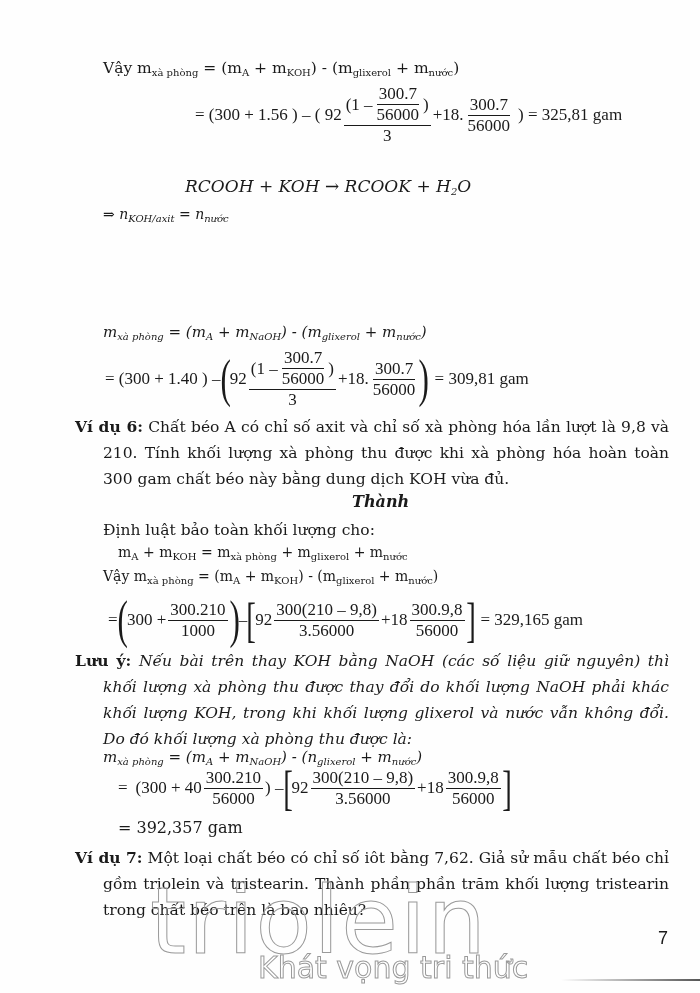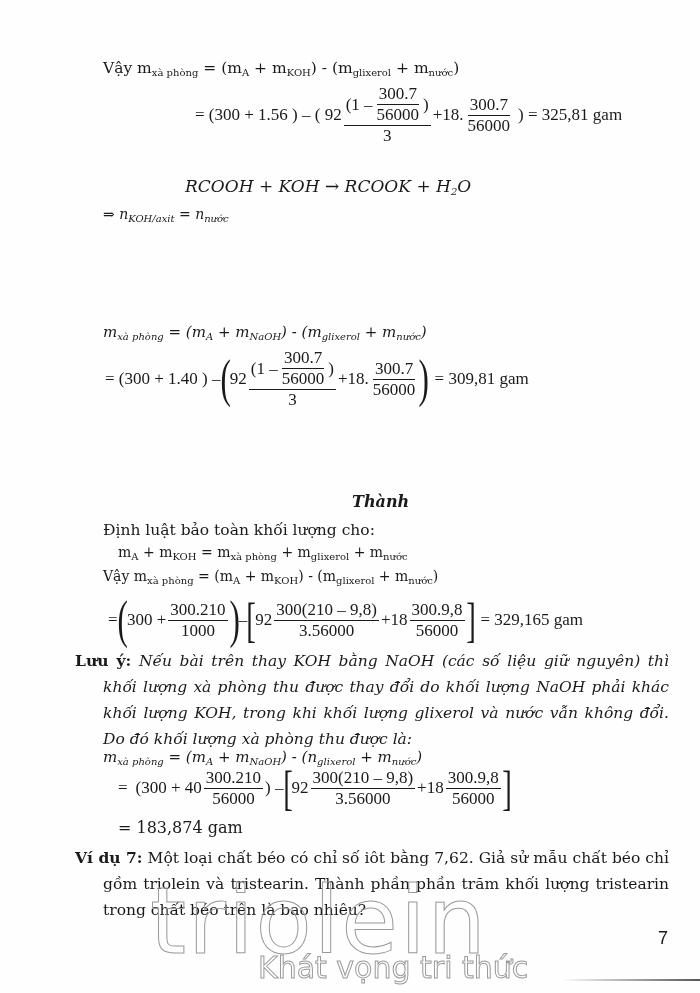--- a/index.html
+++ b/index.html
@@ -93,20 +93,23 @@
     </span>
     <span>+18.</span>
     <span class="frac">
       <span class="num">300.7</span>
       <span class="den">56000</span>
     </span>
     <span class="bigparen">)</span>
     <span style="margin-left:6px;">= 309,81 gam</span>
   </div>
 
+  <div class="para" style="left:75px; top:414px; width:594px; text-indent:0; padding-left:28px; text-indent:-28px; box-sizing:border-box; width:594px;">
+    <span class="b">Ví dụ 6:</span><span> Chất béo A có chỉ số axit và chỉ số xà phòng hóa lần lượt là 9,8 và 210. Tính khối lượng xà phòng thu được khi xà phòng hóa hoàn toàn 300 gam chất béo này bằng dung dịch KOH vừa đủ.</span>
+  </div>
 
   <div class="abs b i" style="left:352px; top:492px; font-size:16px;">Thành</div>
 
   <div class="abs" style="left:118px; top:544px; font-size:14px;">
     <span>m</span><sub>A</sub><span> + m</span><sub>KOH</sub><span> = m</span><sub>xà phòng</sub><span> + m</span><sub>glixerol</sub><span> + m</span><sub>nước</sub>
   </div>
 
   <div class="abs txt" style="left:103px; top:518px;">Định luật bảo toàn khối lượng cho:</div>
 
   <div class="abs" style="left:103px; top:568px; font-size:14px;">
@@ -161,21 +164,21 @@
       <span class="den">3.56000</span>
     </span>
     <span>+18</span>
     <span class="frac">
       <span class="num">300.9,8</span>
       <span class="den">56000</span>
     </span>
     <span class="bigbrk">]</span>
   </div>
 
-  <div class="abs" style="left:118px; top:818px; font-size:16px;">= 183,874 gam</div>
+  <div class="abs" style="left:118px; top:818px; font-size:16px;">= 392,357 gam</div>
 
   <div class="para" style="left:75px; top:845px; width:594px; padding-left:28px; text-indent:-28px; box-sizing:border-box;">
     <span class="b">Ví dụ 7:</span><span> Một loại chất béo có chỉ số iôt bằng 7,62. Giả sử mẫu chất béo chỉ gồm triolein và tristearin. Thành phần phần trăm khối lượng tristearin trong chất béo trên là bao nhiêu?</span>
   </div>
 
   <div class="wm1">triolein</div>
   <div class="wm2">Khát vọng tri thức</div>
 
   <div class="pagenum">7</div>
   <div class="edge"></div>

